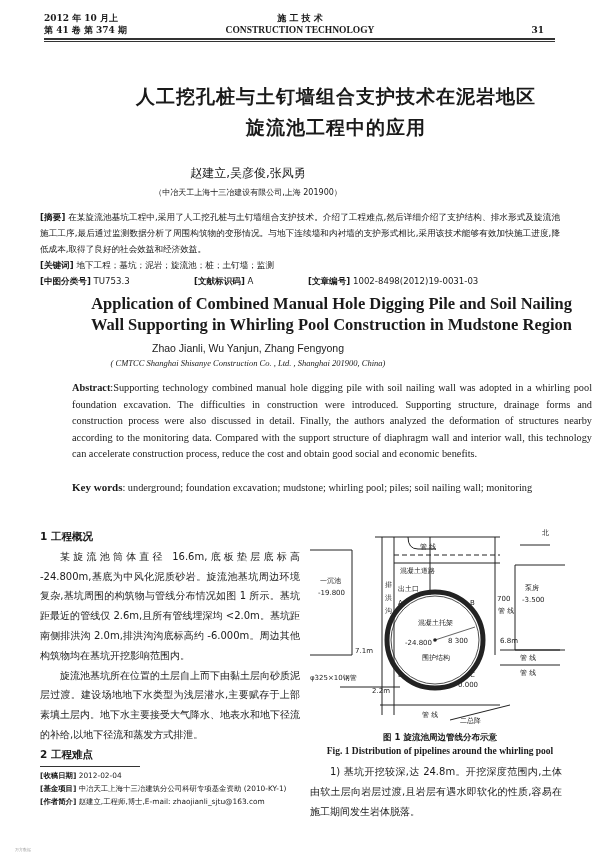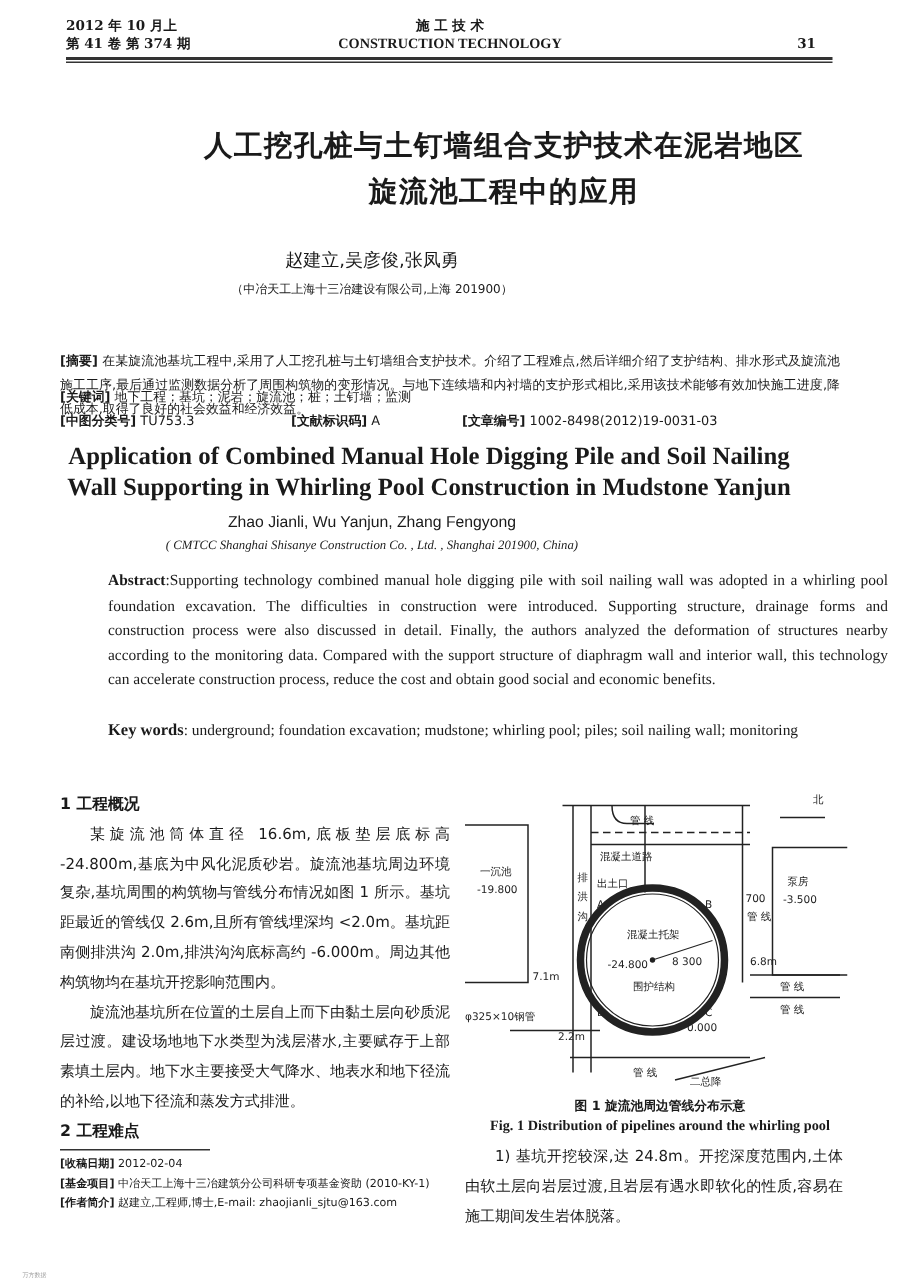--- a/index.html
+++ b/index.html
@@ -8,21 +8,21 @@
   .abs { position:absolute; }
   .hdr { font-size:9px; font-weight:bold; line-height:12px; }
   .rule { position:absolute; left:44px; width:511px; background:#333; }
   .title-cn { position:absolute; left:0; width:600px; text-align:center;
               font-family:"DejaVu Sans", sans-serif; font-size:19px; font-weight:bold; letter-spacing:1px;margin-left:36px; }
   .center { position:absolute; left:0; width:496px; text-align:center; }
   .small { font-size:9px; line-height:15px; }
   .abs-cn { position:absolute; left:40px; width:520px; font-family:"DejaVu Sans", sans-serif;
             font-size:8.6px; line-height:16px; text-align:justify; }
   .b { font-weight:bold; }
-  .title-en { position:absolute; left:0; width:572px; text-align:center; font-family:"Liberation Serif", serif;
+  .title-en { position:absolute; left:0; width:572px; text-align:right; font-family:"Liberation Serif", serif;
               font-size:16.5px; font-weight:bold; line-height:24px; }
   .abs-en { position:absolute; left:40px; width:520px; font-family:"Liberation Serif", serif;
             font-size:10.3px; line-height:16.5px; text-align:justify;margin-left:32px; }
   .col { position:absolute; font-family:"DejaVu Sans", sans-serif; font-size:10px; line-height:19.8px;
          text-align:justify; }
   .sec { font-weight:bold; font-size:10.5px; }
   .indent { text-indent:2em; }
   .foot { position:absolute; left:40px; width:260px; font-family:"DejaVu Sans", sans-serif;
           font-size:7.4px; line-height:13px; }
   .fig { position:absolute; left:310px; top:525px; width:255px; height:200px; }
@@ -42,37 +42,37 @@
 <div class="abs hdr" style="left:524px;top:24px;width:20px;text-align:right;">31</div>
 <div class="rule" style="top:38px;height:2px;"></div>
 <div class="rule" style="top:41px;height:1px;"></div>
 
 <div class="title-cn" style="top:84px;">人工挖孔桩与土钉墙组合支护技术在泥岩地区</div>
 <div class="title-cn" style="top:115px;">旋流池工程中的应用</div>
 
 <div class="center" style="top:165px;font-size:12px;font-family:'DejaVu Sans',sans-serif;">赵建立,吴彦俊,张凤勇</div>
 <div class="center small" style="top:185px;font-size:8px;font-family:'DejaVu Sans',sans-serif;">（中冶天工上海十三冶建设有限公司,上海   201900）</div>
 
-<div class="abs-cn" style="top:209px;margin-top:24px;">
+<div class="abs-cn" style="top:209px;">
   <span class="b">[摘要]</span>
   <span>在某旋流池基坑工程中,采用了人工挖孔桩与土钉墙组合支护技术。介绍了工程难点,然后详细介绍了支护结构、排水形式及旋流池施工工序,最后通过监测数据分析了周围构筑物的变形情况。与地下连续墙和内衬墙的支护形式相比,采用该技术能够有效加快施工进度,降低成本,取得了良好的社会效益和经济效益。</span>
 </div>
 <div class="abs-cn" style="top:257px;">
   <span class="b">[关键词]</span>
   <span>地下工程；基坑；泥岩；旋流池；桩；土钉墙；监测</span>
 </div>
 <div class="abs-cn" style="top:273px;">
   <span class="b">[中图分类号]</span>
   <span>TU753.3</span>
   <span style="position:absolute;left:135px;padding-left:19px;"><span class="b">[文献标识码]</span> <span>A</span></span>
   <span style="position:absolute;left:268px;"><span class="b">[文章编号]</span> <span>1002-8498(2012)19-0031-03</span></span>
 </div>
 
 <div class="title-en" style="top:292px;">Application of Combined Manual Hole Digging Pile and Soil Nailing</div>
-<div class="title-en" style="top:313px;">Wall Supporting in Whirling Pool Construction in Mudstone Yanjun</div>
+<div class="title-en" style="top:313px;">Wall Supporting in Whirling Pool Construction in Mudstone Region</div>
 <div class="center" style="top:342px;font-family:'Liberation Sans',sans-serif;font-size:10.5px;">Zhao Jianli, Wu Yanjun, Zhang Fengyong</div>
 <div class="center" style="top:358px;font-family:'Liberation Serif',serif;font-style:italic;font-size:8.5px;">( CMTCC Shanghai Shisanye Construction Co. , Ltd. , Shanghai   201900, China)</div>
 
 <div class="abs-en" style="top:380px;">
   <span class="b">Abstract</span><span>:Supporting technology combined manual hole digging pile with soil nailing wall was adopted in a whirling pool foundation excavation. The difficulties in construction were introduced. Supporting structure, drainage forms and construction process were also discussed in detail. Finally, the authors analyzed the deformation of structures nearby according to the monitoring data. Compared with the support structure of diaphragm wall and interior wall, this technology can accelerate construction process, reduce the cost and obtain good social and economic benefits.</span>
 </div>
 <div class="abs-en" style="top:479px;">
   <span class="b" style="font-size:11px;">Key words</span><span>: underground; foundation excavation; mudstone; whirling pool; piles; soil nailing wall; monitoring</span>
 </div>
 

